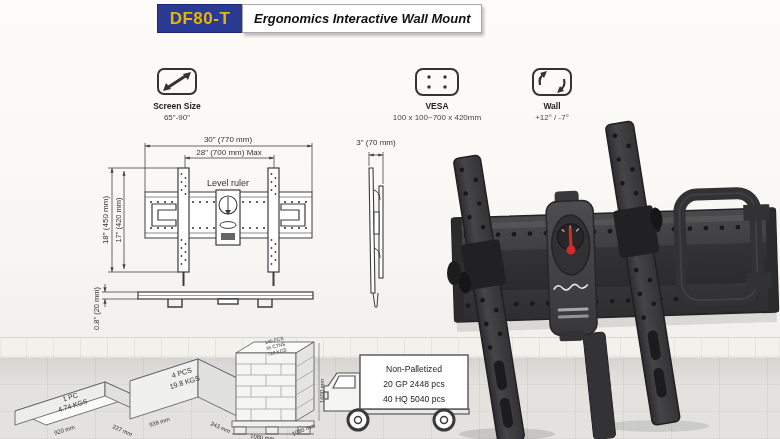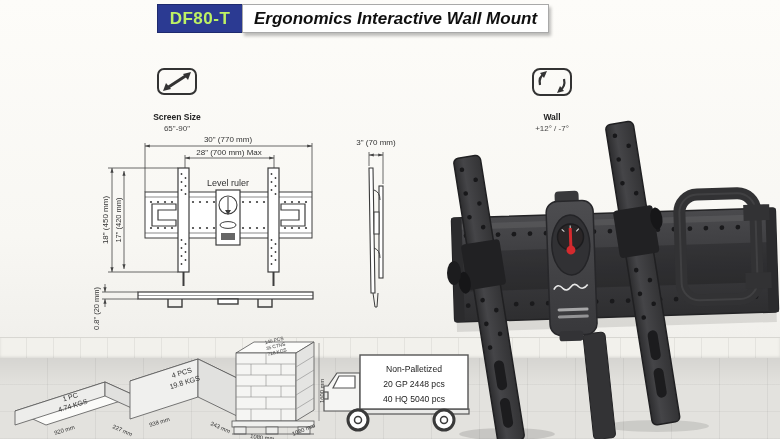--- a/index.html
+++ b/index.html
@@ -10,29 +10,29 @@
   .baseboard{position:absolute;left:0;right:0;top:337px;height:21px;background:#f2f1ec;
         border-top:1px solid #d8d7d2;
         background-image:repeating-linear-gradient(90deg,transparent 0 26px,rgba(0,0,0,0.06) 26px 27px);
         box-shadow:inset 0 -2px 3px rgba(0,0,0,0.10);}
   .floor{position:absolute;left:0;right:0;top:358px;bottom:0;background:#e3e2de;
         background-image:
           repeating-linear-gradient(90deg,transparent 0 47px,rgba(0,0,0,0.05) 47px 48px),
           repeating-linear-gradient(180deg,transparent 0 26px,rgba(0,0,0,0.04) 26px 27px),
           linear-gradient(180deg,rgba(0,0,0,0.06),rgba(0,0,0,0) 35%);}
   .model-badge{position:absolute;left:157px;top:4px;width:84px;height:27px;
-        background:#2b3a92;border:1px solid #1e2a6e;color:#bef264;font-weight:bold;
+        background:#2b3a92;border:1px solid #1e2a6e;color:#eab308;font-weight:bold;
         font-size:17px;display:flex;align-items:center;justify-content:center;letter-spacing:.5px;}
   .title-banner{position:absolute;left:242px;top:4px;height:27px;padding:0 11px;
         background:#fff;border:1px solid #a9a9a9;box-shadow:2px 3px 3px rgba(0,0,0,0.25);
-        font-style:italic;font-weight:bold;font-size:17px;color:#101010;
+        font-style:italic;font-weight:bold;font-size:13px;color:#101010;
         display:flex;align-items:center;white-space:nowrap;}
   .spec{position:absolute;top:64px;width:130px;text-align:center;}
   .spec .ic{height:34px;display:flex;align-items:flex-end;justify-content:center;}
-  .spec .lb{margin-top:14px;font-weight:bold;font-size:8.5px;color:#222;}
+  .spec .lb{margin-top:3px;font-weight:bold;font-size:8.5px;color:#222;}
   .spec .vl{margin-top:2px;font-size:8px;color:#444;}
   svg text{font-family:"Liberation Sans",sans-serif;}
   .abs{position:absolute;}
 </style>
 </head>
 <body>
 
 <div class="stage">
   <div class="wall"></div>
   <div class="baseboard"></div>
@@ -48,20 +48,33 @@
         <line x1="13" y1="22" x2="33" y2="9" stroke="#333" stroke-width="3"></line>
         <polygon points="9,25 17,23 12,17" fill="#333"></polygon>
         <polygon points="37,6 29,8 34,14" fill="#333"></polygon>
       </svg>
     </div>
     <div class="lb">Screen Size</div>
     <div class="vl">65"-90"</div>
   </div>
 
 
+  <div class="spec" style="left:372px;">
+    <div class="ic">
+      <svg width="48" height="32" viewBox="0 0 48 32">
+        <rect x="3" y="3" width="42" height="26" rx="7" fill="none" stroke="#333" stroke-width="2"></rect>
+        <circle cx="16" cy="11" r="1.7" fill="#333"></circle>
+          <circle cx="32" cy="11" r="1.7" fill="#333"></circle>
+        <circle cx="16" cy="21" r="1.7" fill="#333"></circle>
+          <circle cx="32" cy="21" r="1.7" fill="#333"></circle>
+      </svg>
+    </div>
+    <div class="lb">VESA</div>
+    <div class="vl">100 x 100~700 x 420mm</div>
+  </div>
 
   <div class="spec" style="left:487px;">
     <div class="ic">
       <svg width="46" height="32" viewBox="0 0 46 32">
         <rect x="4" y="3" width="38" height="26" rx="7" fill="none" stroke="#333" stroke-width="2"></rect>
         <path d="M16 7 Q9 11 11 19" fill="none" stroke="#333" stroke-width="2.2"></path>
         <polygon points="18,5 11,7 15,12" fill="#333"></polygon>
         <path d="M30 25 Q37 21 35 13" fill="none" stroke="#333" stroke-width="2.2"></path>
         <polygon points="28,27 35,25 31,20" fill="#333"></polygon>
       </svg>

